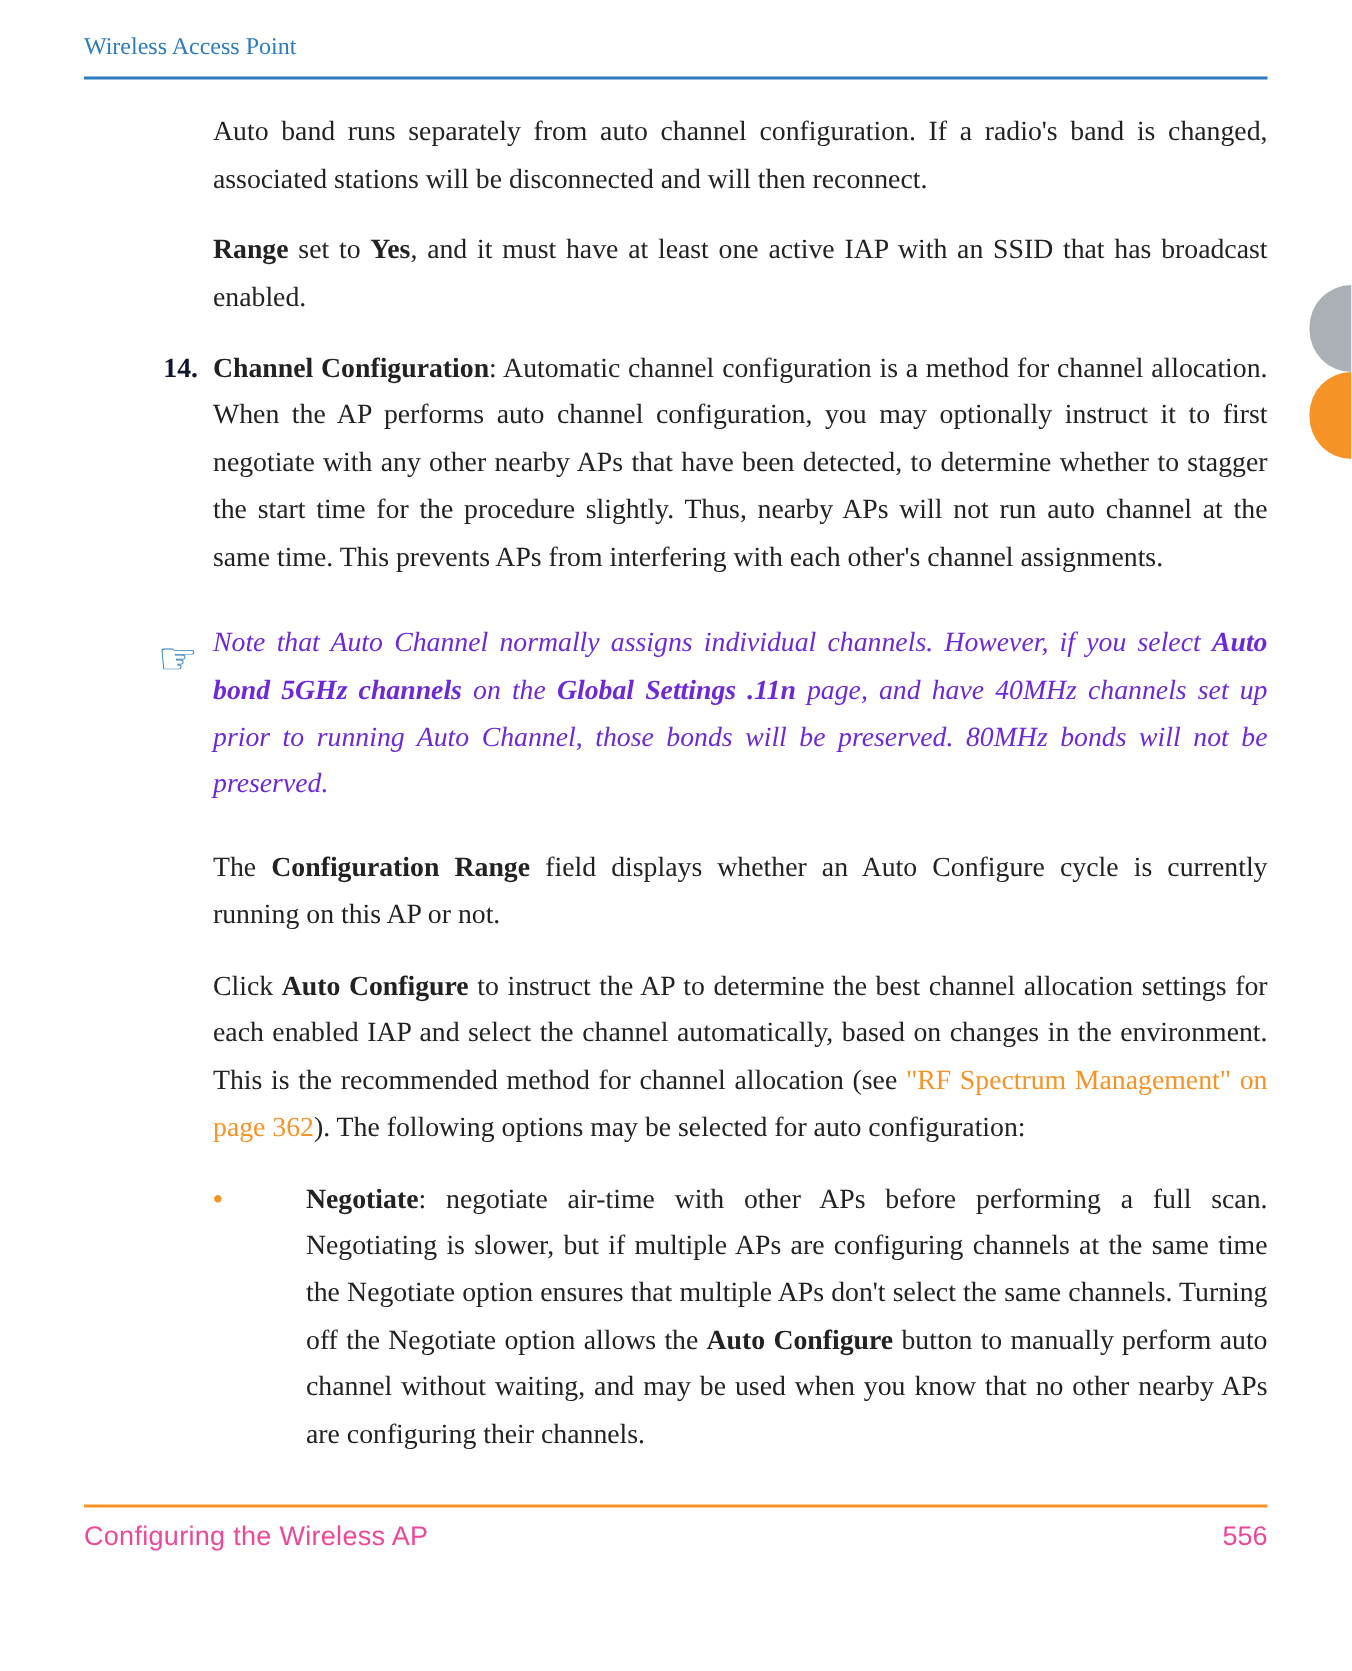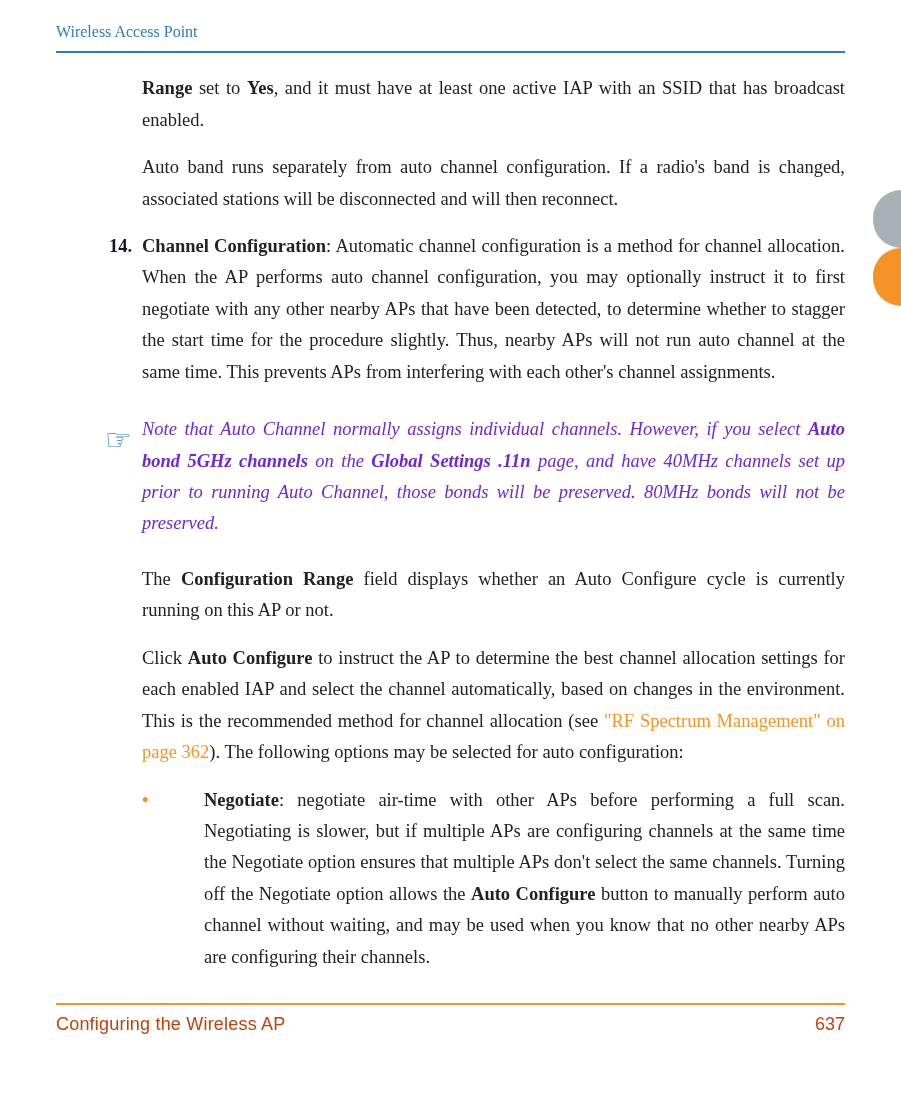--- a/index.html
+++ b/index.html
@@ -50,45 +50,45 @@
 b { font-weight: bold; }
 .bi { font-weight: bold; font-style: italic; }
 .link { color: #f59327; }
 .footer {
   border-top: 2px solid #f59327;
   margin-top: 30px;
   padding-top: 4px;
   display: flex;
   justify-content: space-between;
   font-family: "Trebuchet MS", "Segoe UI", sans-serif;
-  color: #c2410c;
+  color: #ec4899;
   font-size: 18px;
   align-items: center;
 }
 .footer .title { letter-spacing: 0.2px; }
 .pagenum {}
 </style>
 </head>
 <body>
 
 <div class="page">
   <div class="header">
     <span>Wireless Access Point</span>
   </div>
 
   <div class="tab-strip">
     <div class="tab tab-grey"></div>
     <div class="tab tab-orange"></div>
   </div>
 
+  <p class="indent block">Auto band runs separately from auto channel configuration. If a radio's band is changed, associated stations will be disconnected and will then reconnect.</p>
+
   <p class="indent block">
     <b>Range</b><span> set to </span><b>Yes</b><span>, and it must have at least one active IAP with an SSID that has broadcast enabled.</span>
   </p>
-
-  <p class="indent block">Auto band runs separately from auto channel configuration. If a radio's band is changed, associated stations will be disconnected and will then reconnect.</p>
 
   <div class="numlist">
     <div class="num">14.</div>
     <div class="numbody">
       <b>Channel Configuration</b><span>: Automatic channel configuration is a method for channel allocation. When the AP performs auto channel configuration, you may optionally instruct it to first negotiate with any other nearby APs that have been detected, to determine whether to stagger the start time for the procedure slightly. Thus, nearby APs will not run auto channel at the same time. This prevents APs from interfering with each other's channel assignments.</span>
     </div>
   </div>
 
   <div class="note-row">
     <div class="note-icon">☞</div>
@@ -107,15 +107,15 @@
 
   <div class="bullet-row">
     <div class="bullet-mark">•</div>
     <div class="bullet-body">
       <b>Negotiate</b><span>: negotiate air-time with other APs before performing a full scan. Negotiating is slower, but if multiple APs are configuring channels at the same time the Negotiate option ensures that multiple APs don't select the same channels. Turning off the Negotiate option allows the </span><b>Auto Configure</b><span> button to manually perform auto channel without waiting, and may be used when you know that no other nearby APs are configuring their channels.</span>
     </div>
   </div>
 
   <div class="footer">
     <span class="title">Configuring the Wireless AP</span>
-    <span class="pagenum">637</span>
+    <span class="pagenum">556</span>
   </div>
 </div>
 
 </body></html>

